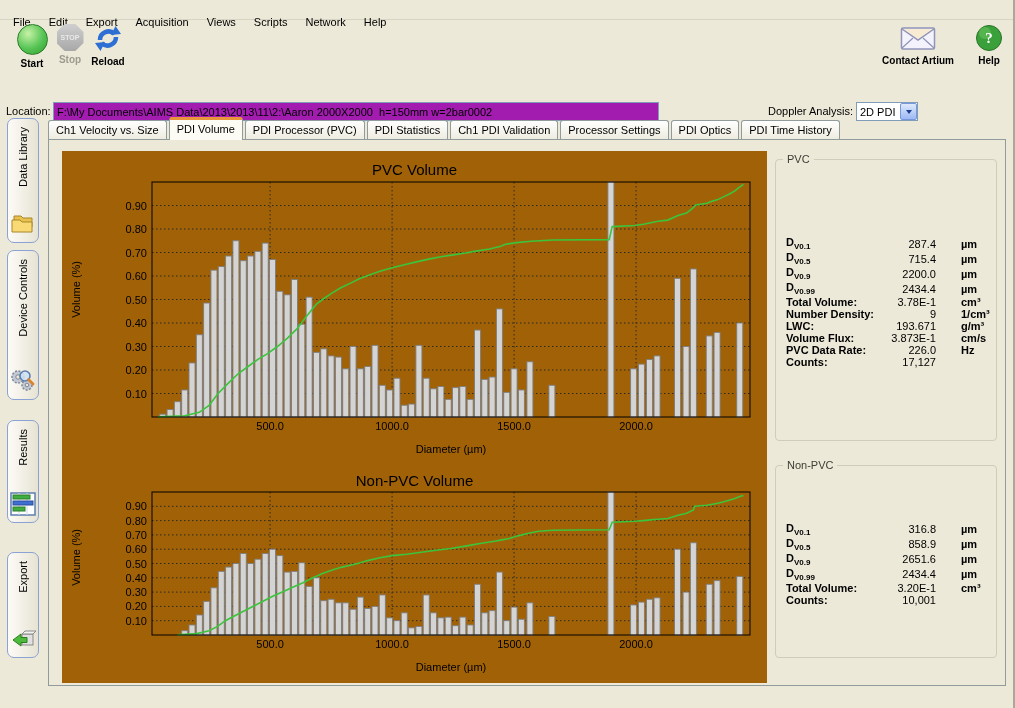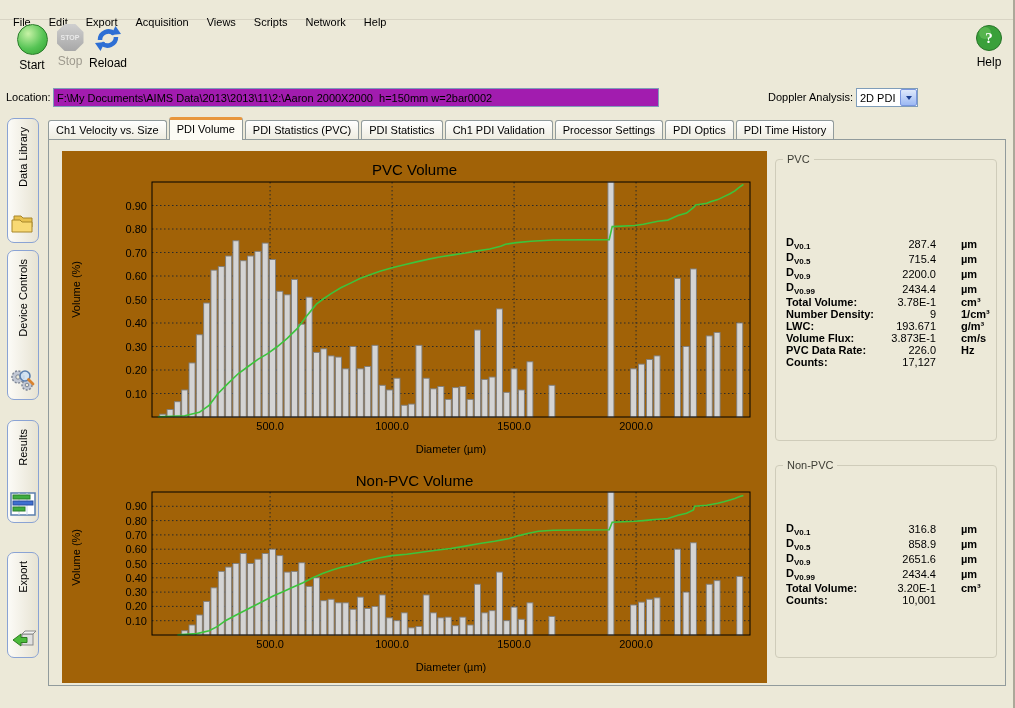--- a/index.html
+++ b/index.html
@@ -7,30 +7,30 @@
     font-family:"Liberation Sans",sans-serif;font-size:11px;color:#000;
     overflow:hidden;border-right:2px solid #aca899;box-sizing:border-box;}
   
   #menubar{position:absolute;top:0;left:0;right:0;height:19px;display:flex;
     align-items:center;padding-left:4px;border-bottom:1px solid #d8d4c4;background:#ece9d8;}
   .menu-item{padding:3px 9px 3px 9px;cursor:default;margin-top:24px;}
   
   #toolbar{position:absolute;top:20px;left:0;right:0;height:64px;}
   .tool{position:absolute;top:4px;width:56px;display:flex;flex-direction:column;
     align-items:center;gap:3px;}
-  .tool .cap{font-size:12px;}
+  .tool .cap{font-size:10px;font-weight:bold;}
   .start-circle{width:29px;height:29px;border-radius:50%;border:1px solid #2a7c2a;
     background:radial-gradient(circle at 35% 30%,#c7f2a6,#56c455 55%,#2e9e2e);}
   .stop-oct{width:27px;height:27px;background:linear-gradient(#cfcfcf,#a8a8a8);
     clip-path:polygon(30% 0,70% 0,100% 30%,100% 70%,70% 100%,30% 100%,0 70%,0 30%);
     display:flex;align-items:center;justify-content:center;}
   .stop-oct span{font-size:7px;font-weight:bold;color:#e9e9e9;letter-spacing:0;}
   .cap-disabled{color:#9e9a8e;}
   
-  #locrow{position:absolute;top:86px;left:0;right:0;height:24px;}
+  #locrow{position:absolute;top:100px;left:0;right:0;height:24px;}
   #loc-label{position:absolute;left:6px;top:5px;}
   #loc-input{position:absolute;left:53px;top:2px;width:598px;height:15px;
     border:1px solid #7f9db9;background:#a21caf;font-family:"Liberation Sans",sans-serif;
     font-size:11px;padding:1px 3px;}
   #doppler-label{position:absolute;right:160px;top:5px;width:100px;text-align:right;}
   #doppler-combo{position:absolute;right:95px;top:2px;width:60px;height:17px;
     border:1px solid #7f9db9;background:#fff;display:flex;align-items:center;}
   #doppler-combo .val{flex:1;padding-left:3px;}
   #doppler-arrow{width:15px;height:15px;margin:0;border:1px solid #7a96df;border-radius:2px;
     background:linear-gradient(#dfe9fb,#9cb9f3);display:flex;align-items:center;justify-content:center;}
@@ -108,20 +108,28 @@
       <span class="cap cap-disabled">Stop</span>
     </div>
     <div class="tool" style="left:80px;">
       <svg width="30" height="29" viewBox="0 0 30 29">
         <path d="M7 16 a8.5 8.5 0 0 1 14.5 -6" fill="none" stroke="#2e6fd4" stroke-width="4.5"></path>
         <polygon points="22.5,2 28,10 18,11" fill="#2e6fd4"></polygon>
         <path d="M23 13 a8.5 8.5 0 0 1 -14.5 6" fill="none" stroke="#2e6fd4" stroke-width="4.5"></path>
         <polygon points="7.5,27 2,19 12,18" fill="#2e6fd4"></polygon>
       </svg>
       <span class="cap">Reload</span>
+    </div>
+    <div class="tool" style="right:55px;width:80px;">
+      <svg width="36" height="28" viewBox="0 0 36 28">
+        <rect x="1.5" y="4" width="33" height="21" rx="1.5" fill="#f4f3fd" stroke="#8f94b8" stroke-width="1.5"></rect>
+        <path d="M2 5 L18 16 L34 5" fill="#f7ecd3" stroke="#8f94b8" stroke-width="1.5"></path>
+        <path d="M2 24 L13 14 M34 24 L23 14" fill="none" stroke="#8f94b8" stroke-width="1.2"></path>
+      </svg>
+      <span class="cap">Contact Artium</span>
     </div>
     <div class="tool" style="right:4px;width:40px;">
       <svg width="28" height="28" viewBox="0 0 28 28">
         <circle cx="14" cy="14" r="12.5" fill="#3aa03a" stroke="#277327"></circle>
         <circle cx="10" cy="9" r="6" fill="#6ec45f" opacity="0.55"></circle>
         <text x="14" y="19" text-anchor="middle" font-size="15" font-weight="bold" fill="#fff" font-family="Liberation Serif, serif">?</text>
       </svg>
       <span class="cap">Help</span>
     </div>
   </div>
@@ -172,21 +180,21 @@
             <rect x="12" y="7" width="11" height="11" fill="#e0e0e0" stroke="#8a8a8a"></rect>
             <path d="M12 7 l3 -3 h11 l-3 3 z" fill="#f2f2f2" stroke="#8a8a8a"></path>
             <path d="M3 13 l8 -6 v3.5 h6 v5 h-6 v3.5 z" fill="#4cbb3c" stroke="#2e7d22"></path>
           </svg></span>
       </div>
     </div>
 
   <div id="tabstrip">
       <div class="tab">Ch1 Velocity vs. Size</div>
       <div class="tab active">PDI Volume</div>
-      <div class="tab">PDI Statistics (PVC)</div>
+      <div class="tab">PDI Processor (PVC)</div>
       <div class="tab">PDI Statistics</div>
       <div class="tab">Ch1 PDI Validation</div>
       <div class="tab">Processor Settings</div>
       <div class="tab">PDI Optics</div>
       <div class="tab">PDI Time History</div>
     </div>
 
   <div id="content">
 
     <div class="chart-panel" id="chart1">

